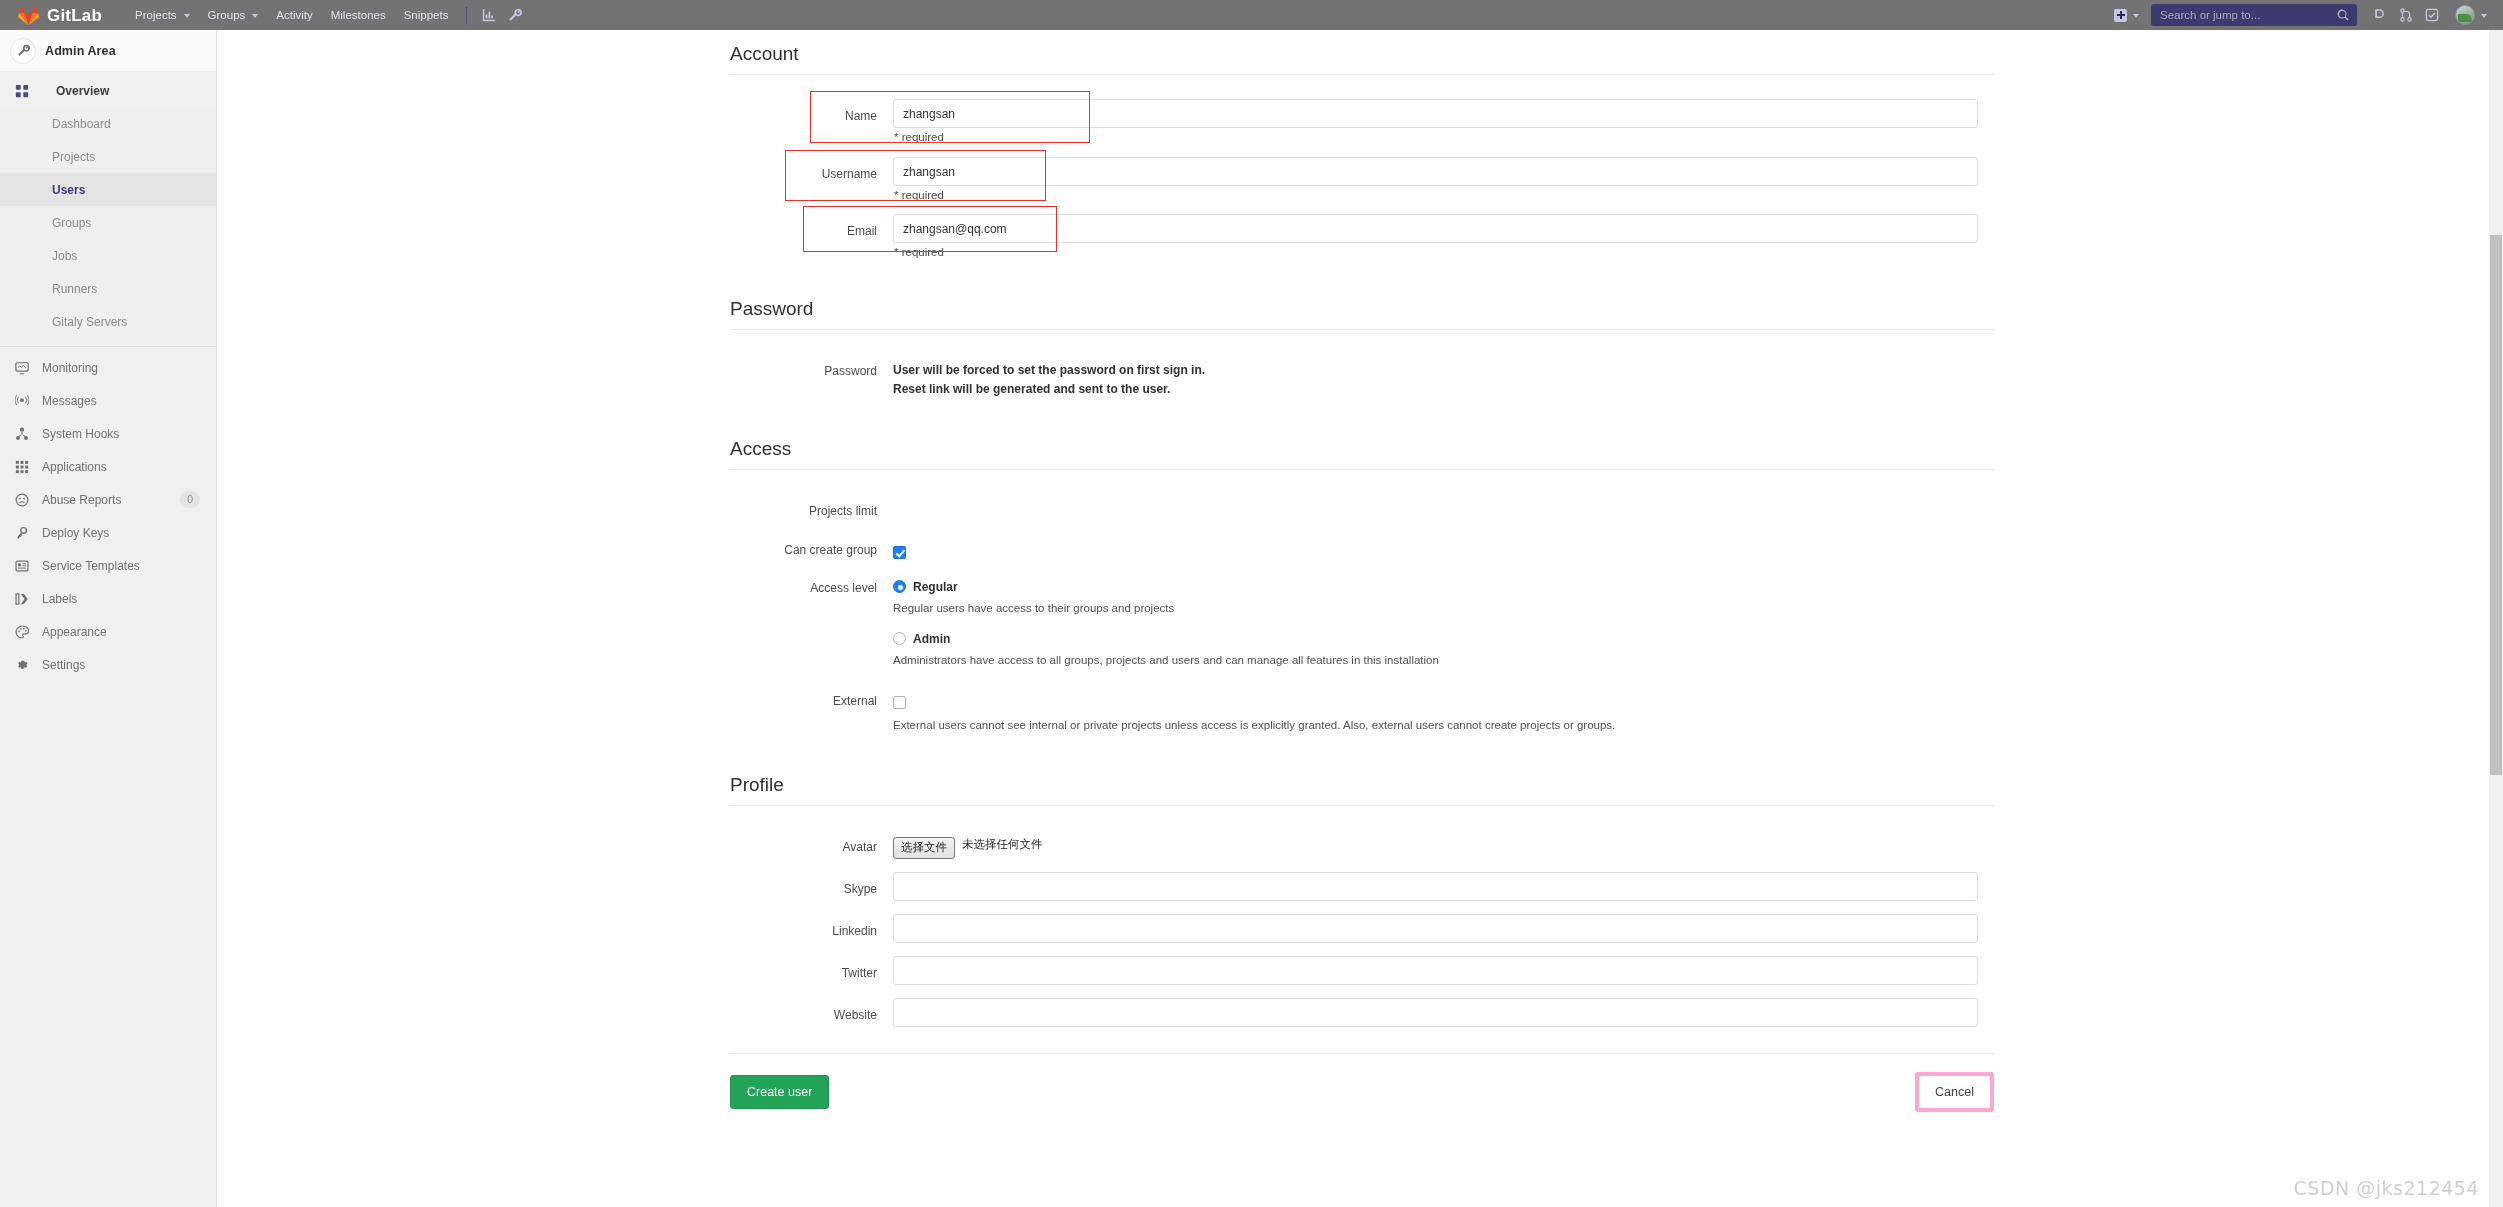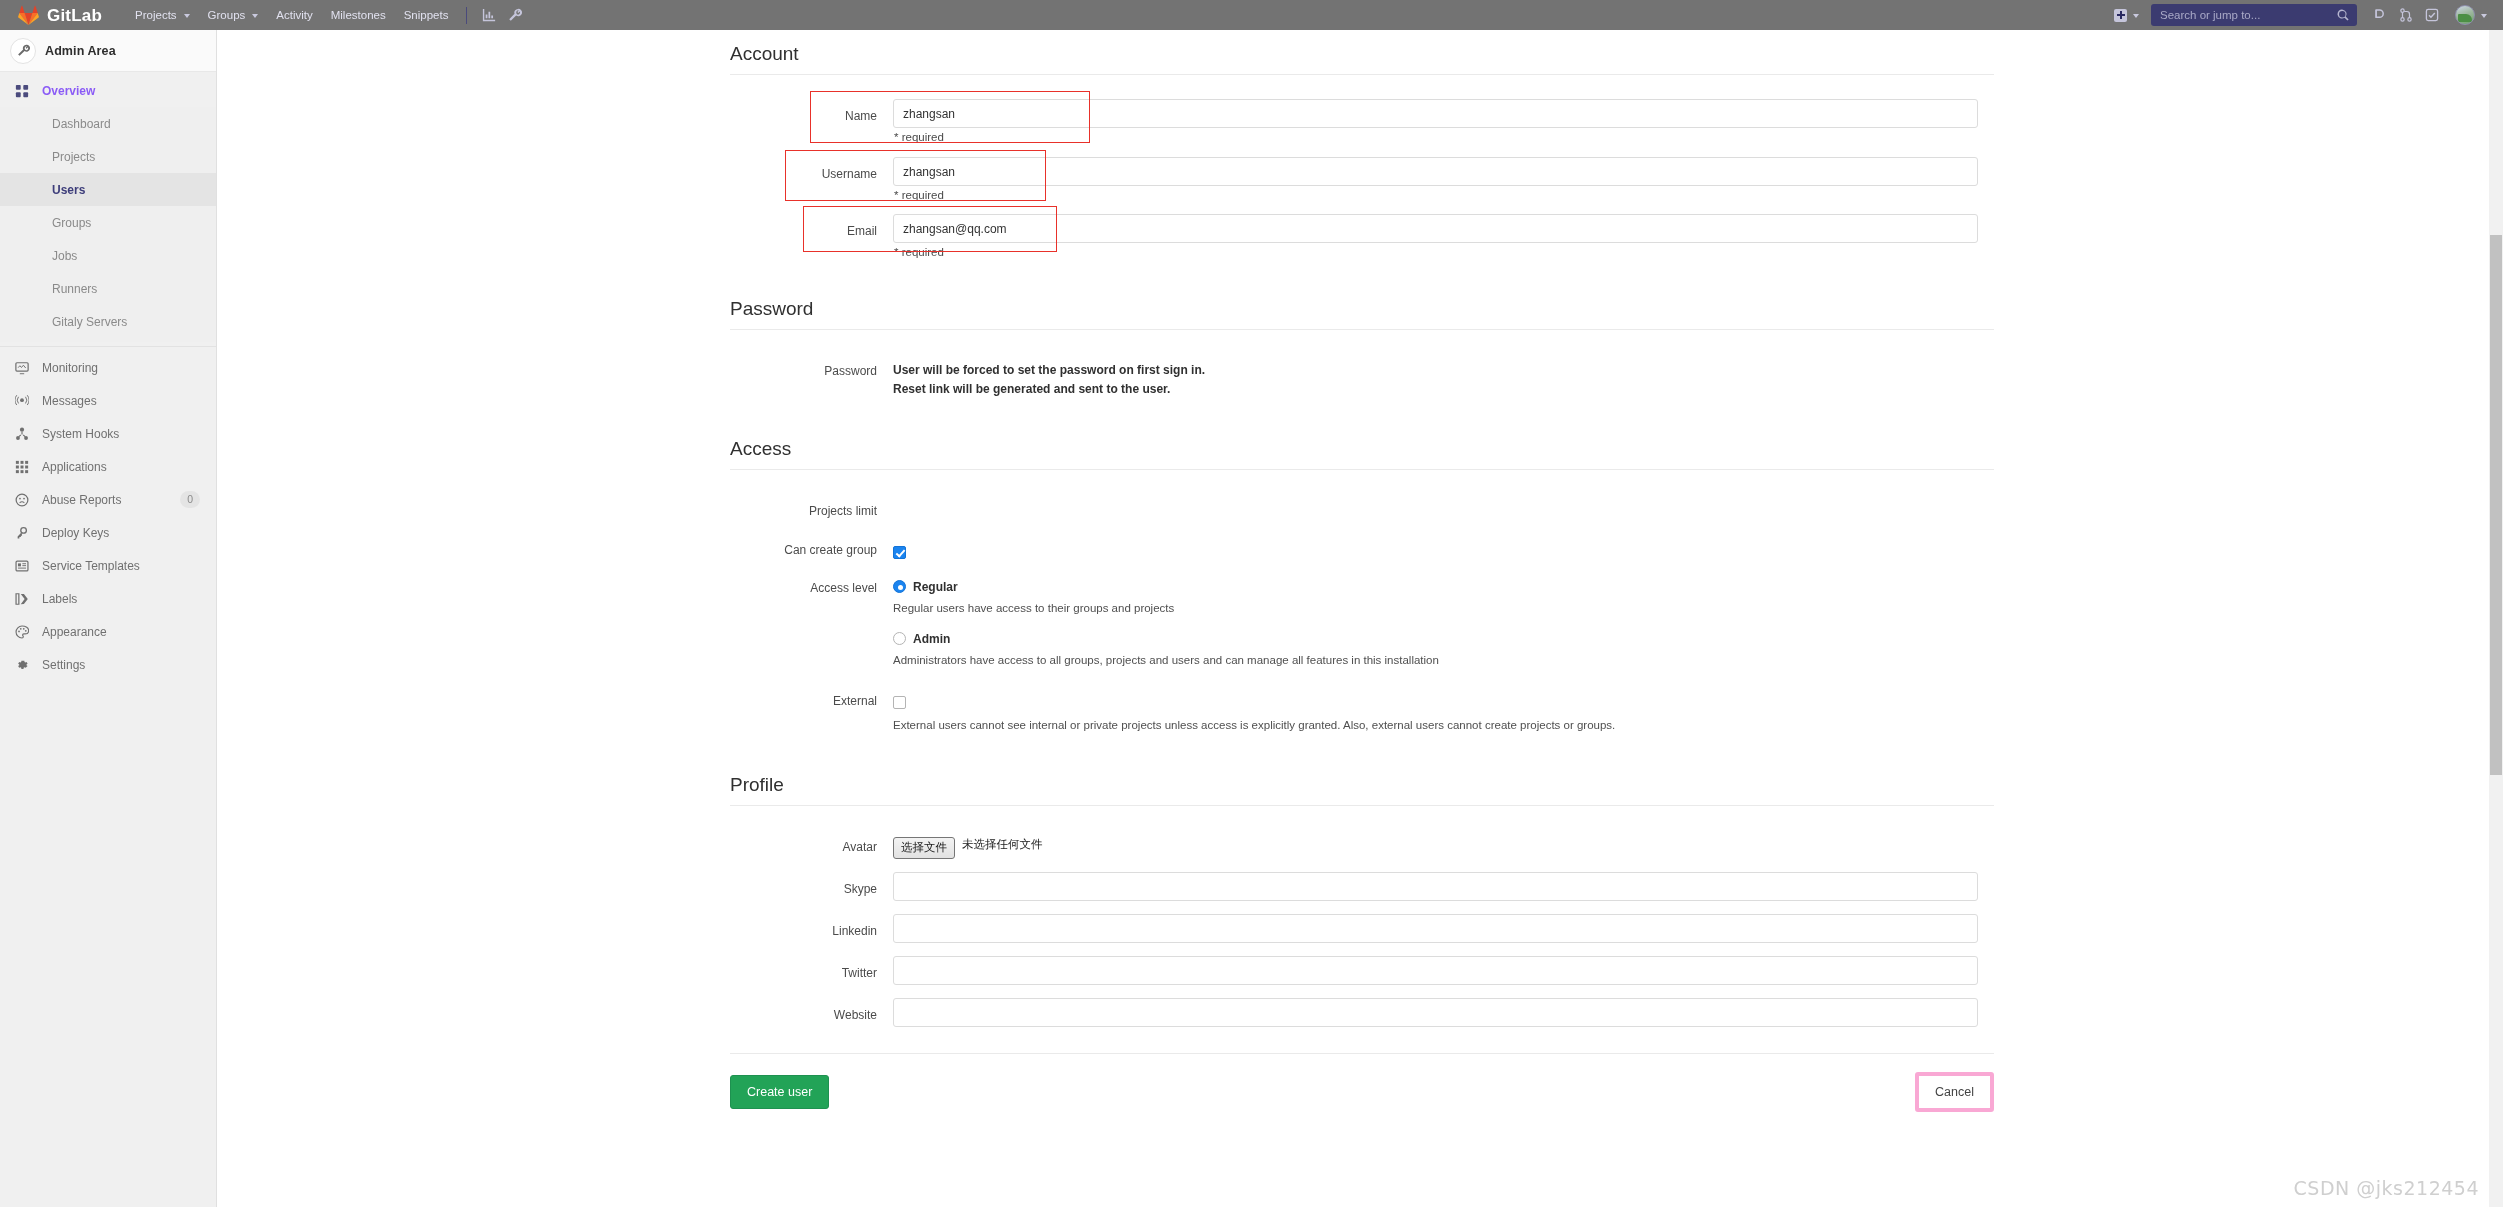--- a/index.html
+++ b/index.html
@@ -114,21 +114,21 @@
   .s-item {
     display: flex; align-items: center; height: 33px;
     padding-left: 14px; font-size: 12px; color: #707070;
     cursor: pointer; position: relative;
   }
   .s-item .s-ico {
     width: 16px; height: 16px; margin-right: 12px; display:flex;
     align-items:center; justify-content:center; flex: 0 0 16px;
   }
   .s-item .s-ico svg { fill: #707070; }
-  .s-item.top-level { color: #8b5cf6; font-weight: bold; }
+  .s-item.top-level { color: #404040; font-weight: bold; gap: 14px; }
   .s-item.top-level .s-ico svg { fill: #4b4b7d; }
   .s-sub {
     display: flex; align-items: center; height: 33px; padding-left: 52px;
     font-size: 12px; color: #8a8a8a; cursor: pointer;
   }
   .s-sub.active {
     background: #e4e4e4; color: #3d3d7a; font-weight: bold;
   }
   .sub-wrap { background: #efefef; padding-bottom: 4px; }
   .sidebar-divider { height: 1px; background: #e2e2e2; margin: 4px 0; }

